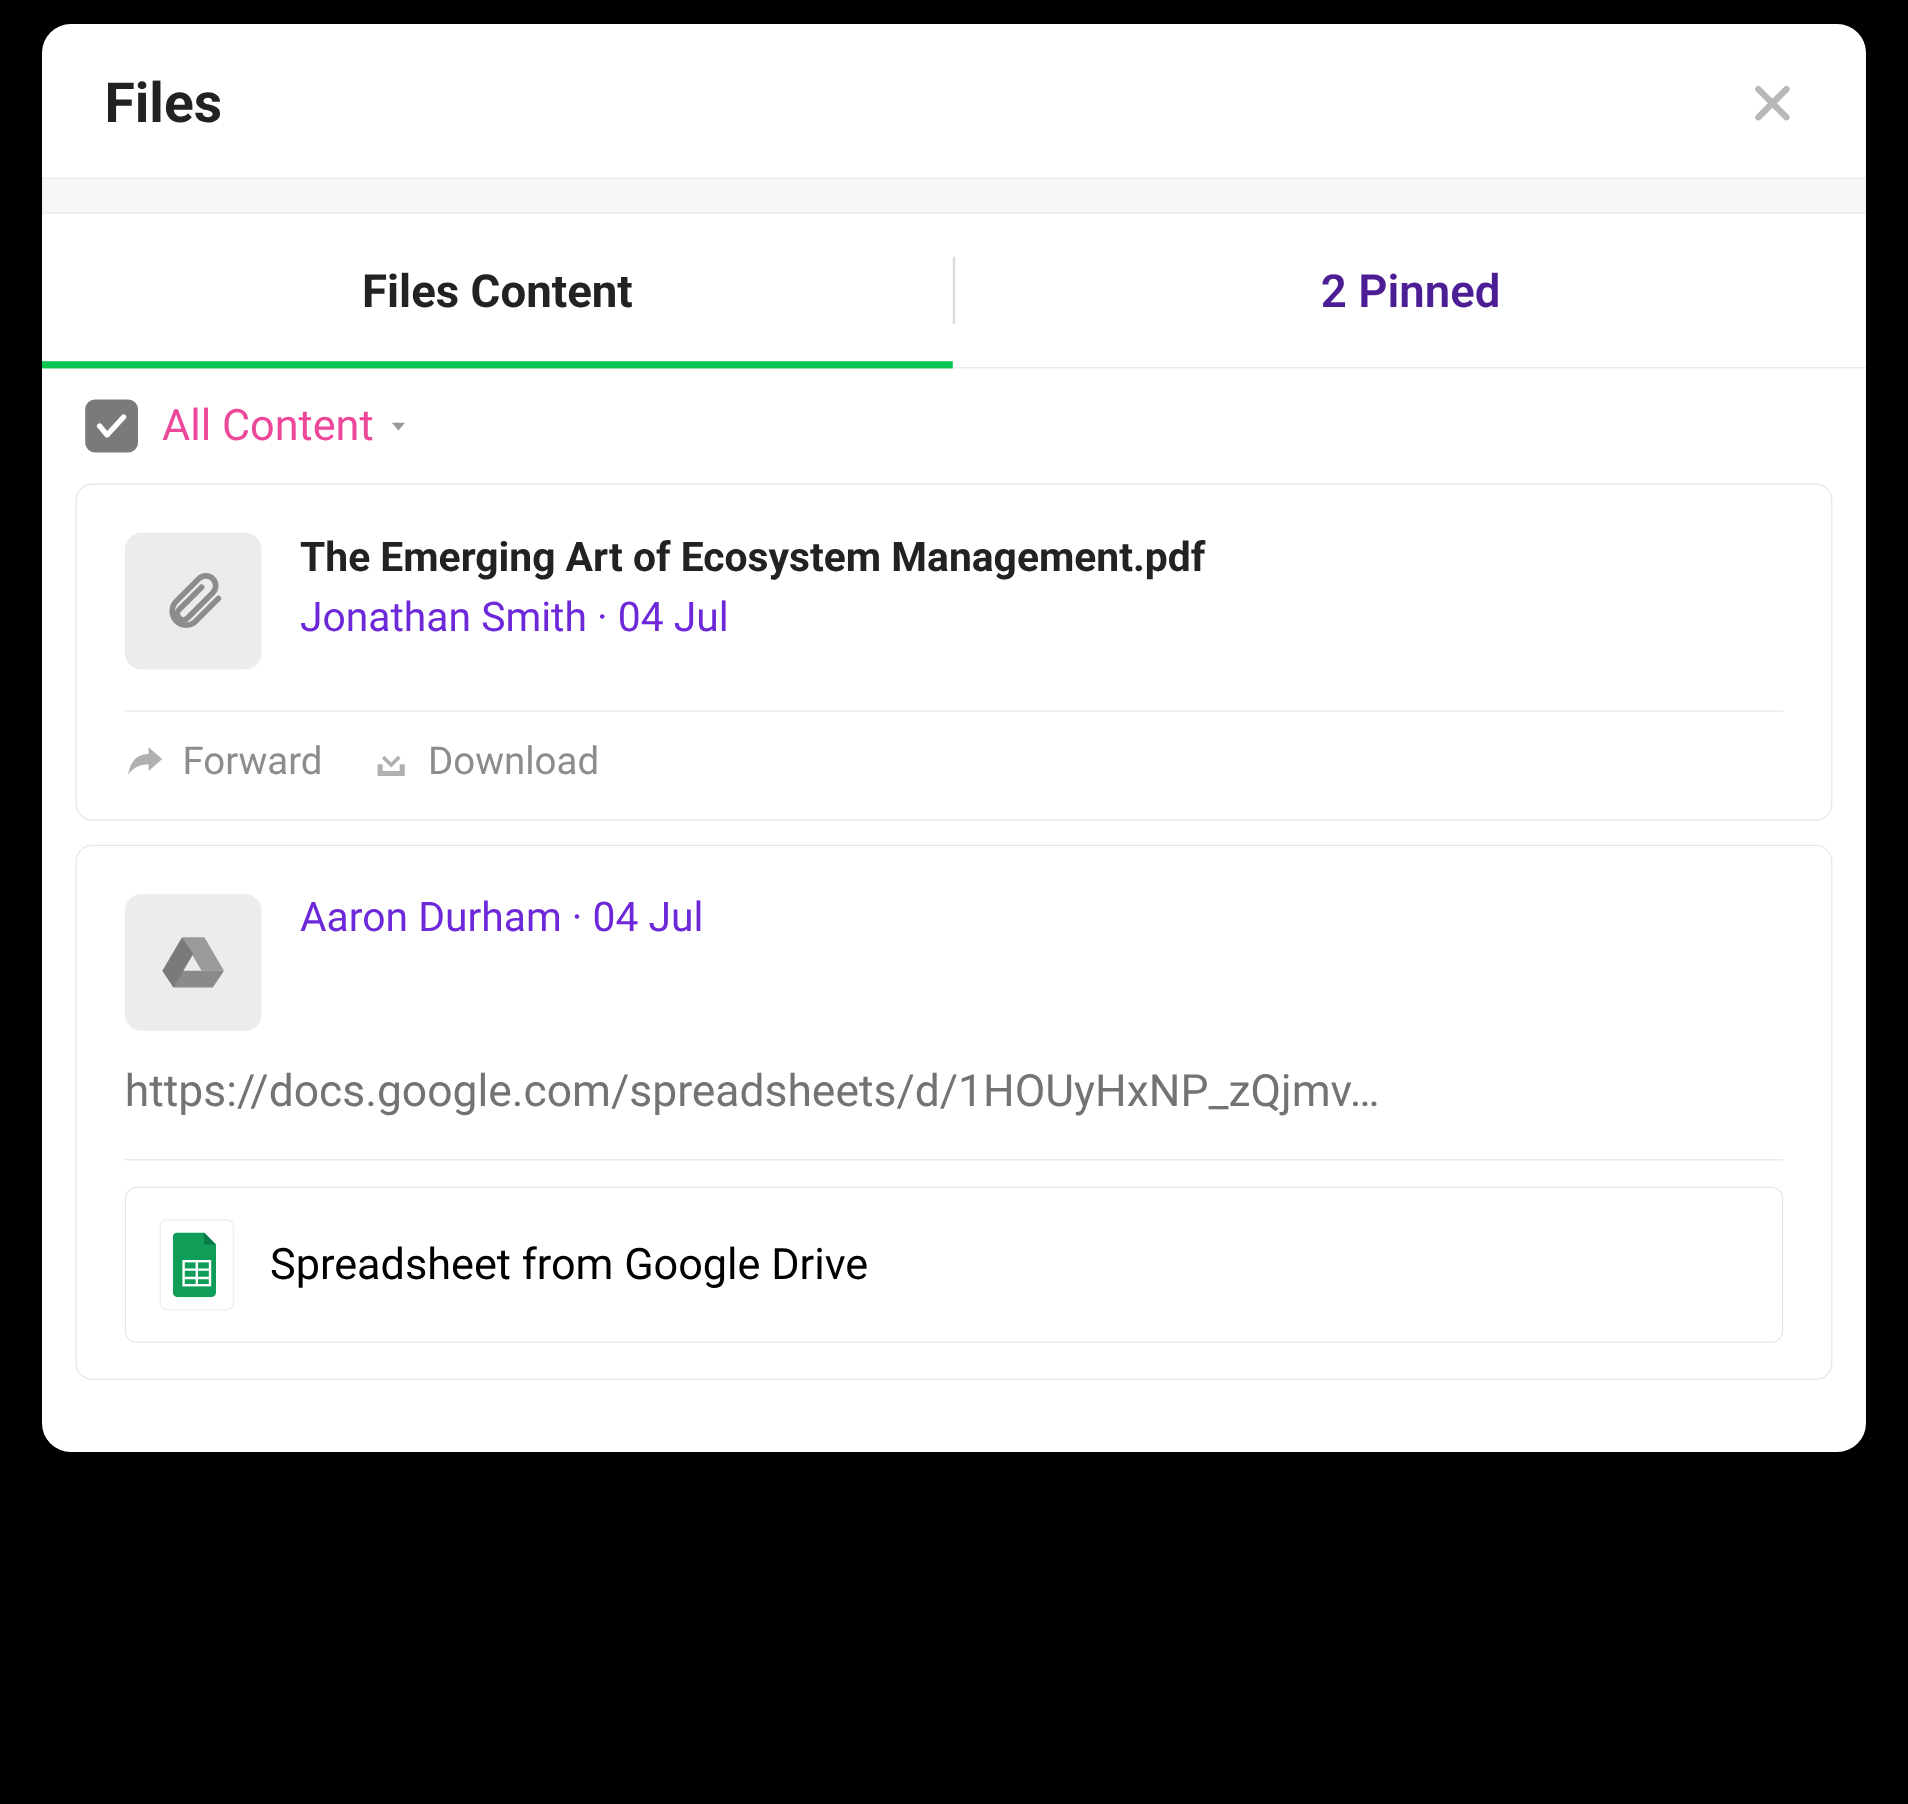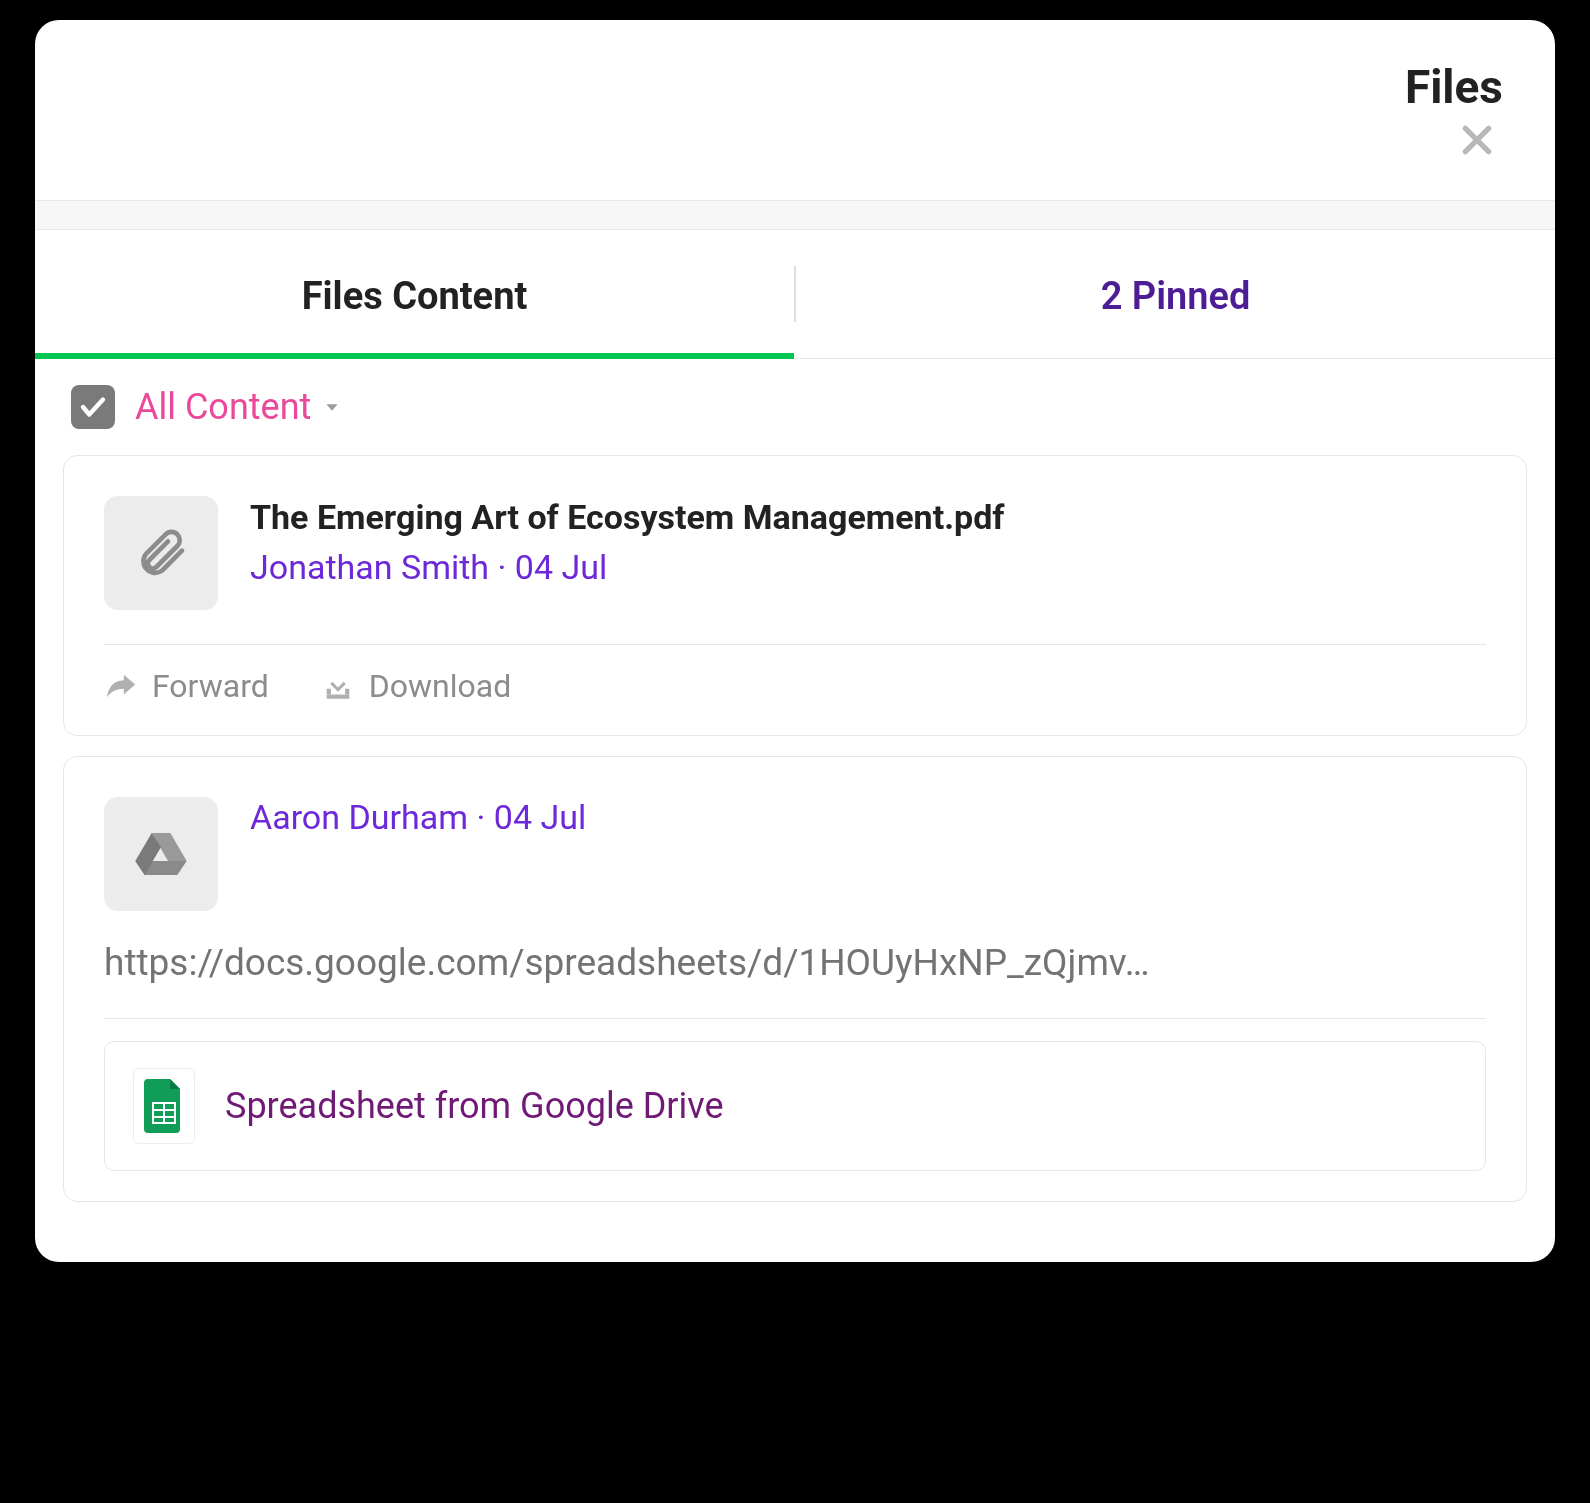--- a/index.html
+++ b/index.html
@@ -18,23 +18,22 @@
     .modal {
       background: #fff;
       border-radius: 24px;
       width: 1520px;
       overflow: hidden;
       box-shadow: 0 0 0 2px rgba(0,0,0,0.02);
     }
     .modal-header {
       display: flex;
       justify-content: space-between;
-      align-items: flex-end;
+      align-items: flex-start;
       padding: 40px 52px 34px 52px;
-      flex-direction: column;
     }
     .modal-title {
       font-size: 46px;
       font-weight: 700;
       color: #222;
     }
     .close-btn {
       width: 52px;
       height: 52px;
       display: flex;
@@ -157,21 +156,21 @@
       font-size: 34px;
       color: #6d28d9;
     }
     .card-divider {
       height: 1px;
       background: #e6e6e6;
       margin: 34px 0 22px 0;
     }
     .card-actions {
       display: flex;
-      gap: 52px;
+      gap: 40px;
       align-items: center;
     }
     .action-btn {
       display: flex;
       align-items: center;
       gap: 14px;
       font-size: 32px;
       color: #8c8c8c;
       cursor: pointer;
     }
@@ -205,21 +204,21 @@
       align-items: center;
       justify-content: center;
       background: #fff;
     }
     .sheets-icon-wrap svg {
       width: 40px;
       height: 54px;
     }
     .attachment-label {
       font-size: 36px;
-      color: #701a75;
+      color: #000000;
     }
   </style>
 </head>
 <body>
 
 <div class="modal">
 
   <div class="modal-header">
     <div class="modal-title">Files</div>
     <div class="close-btn">

